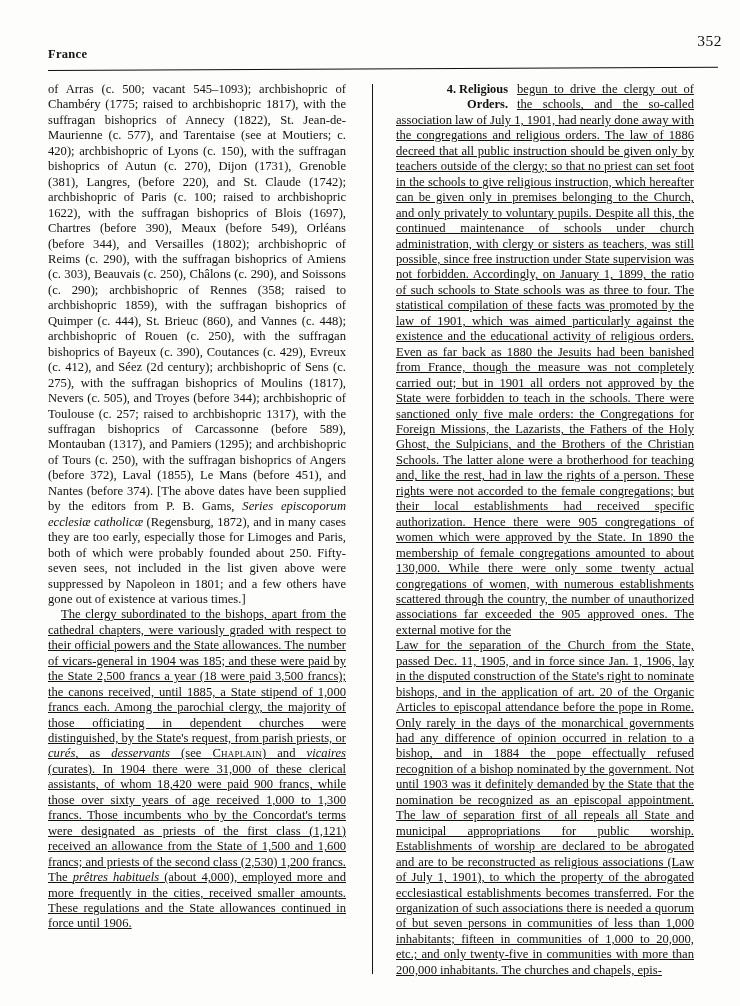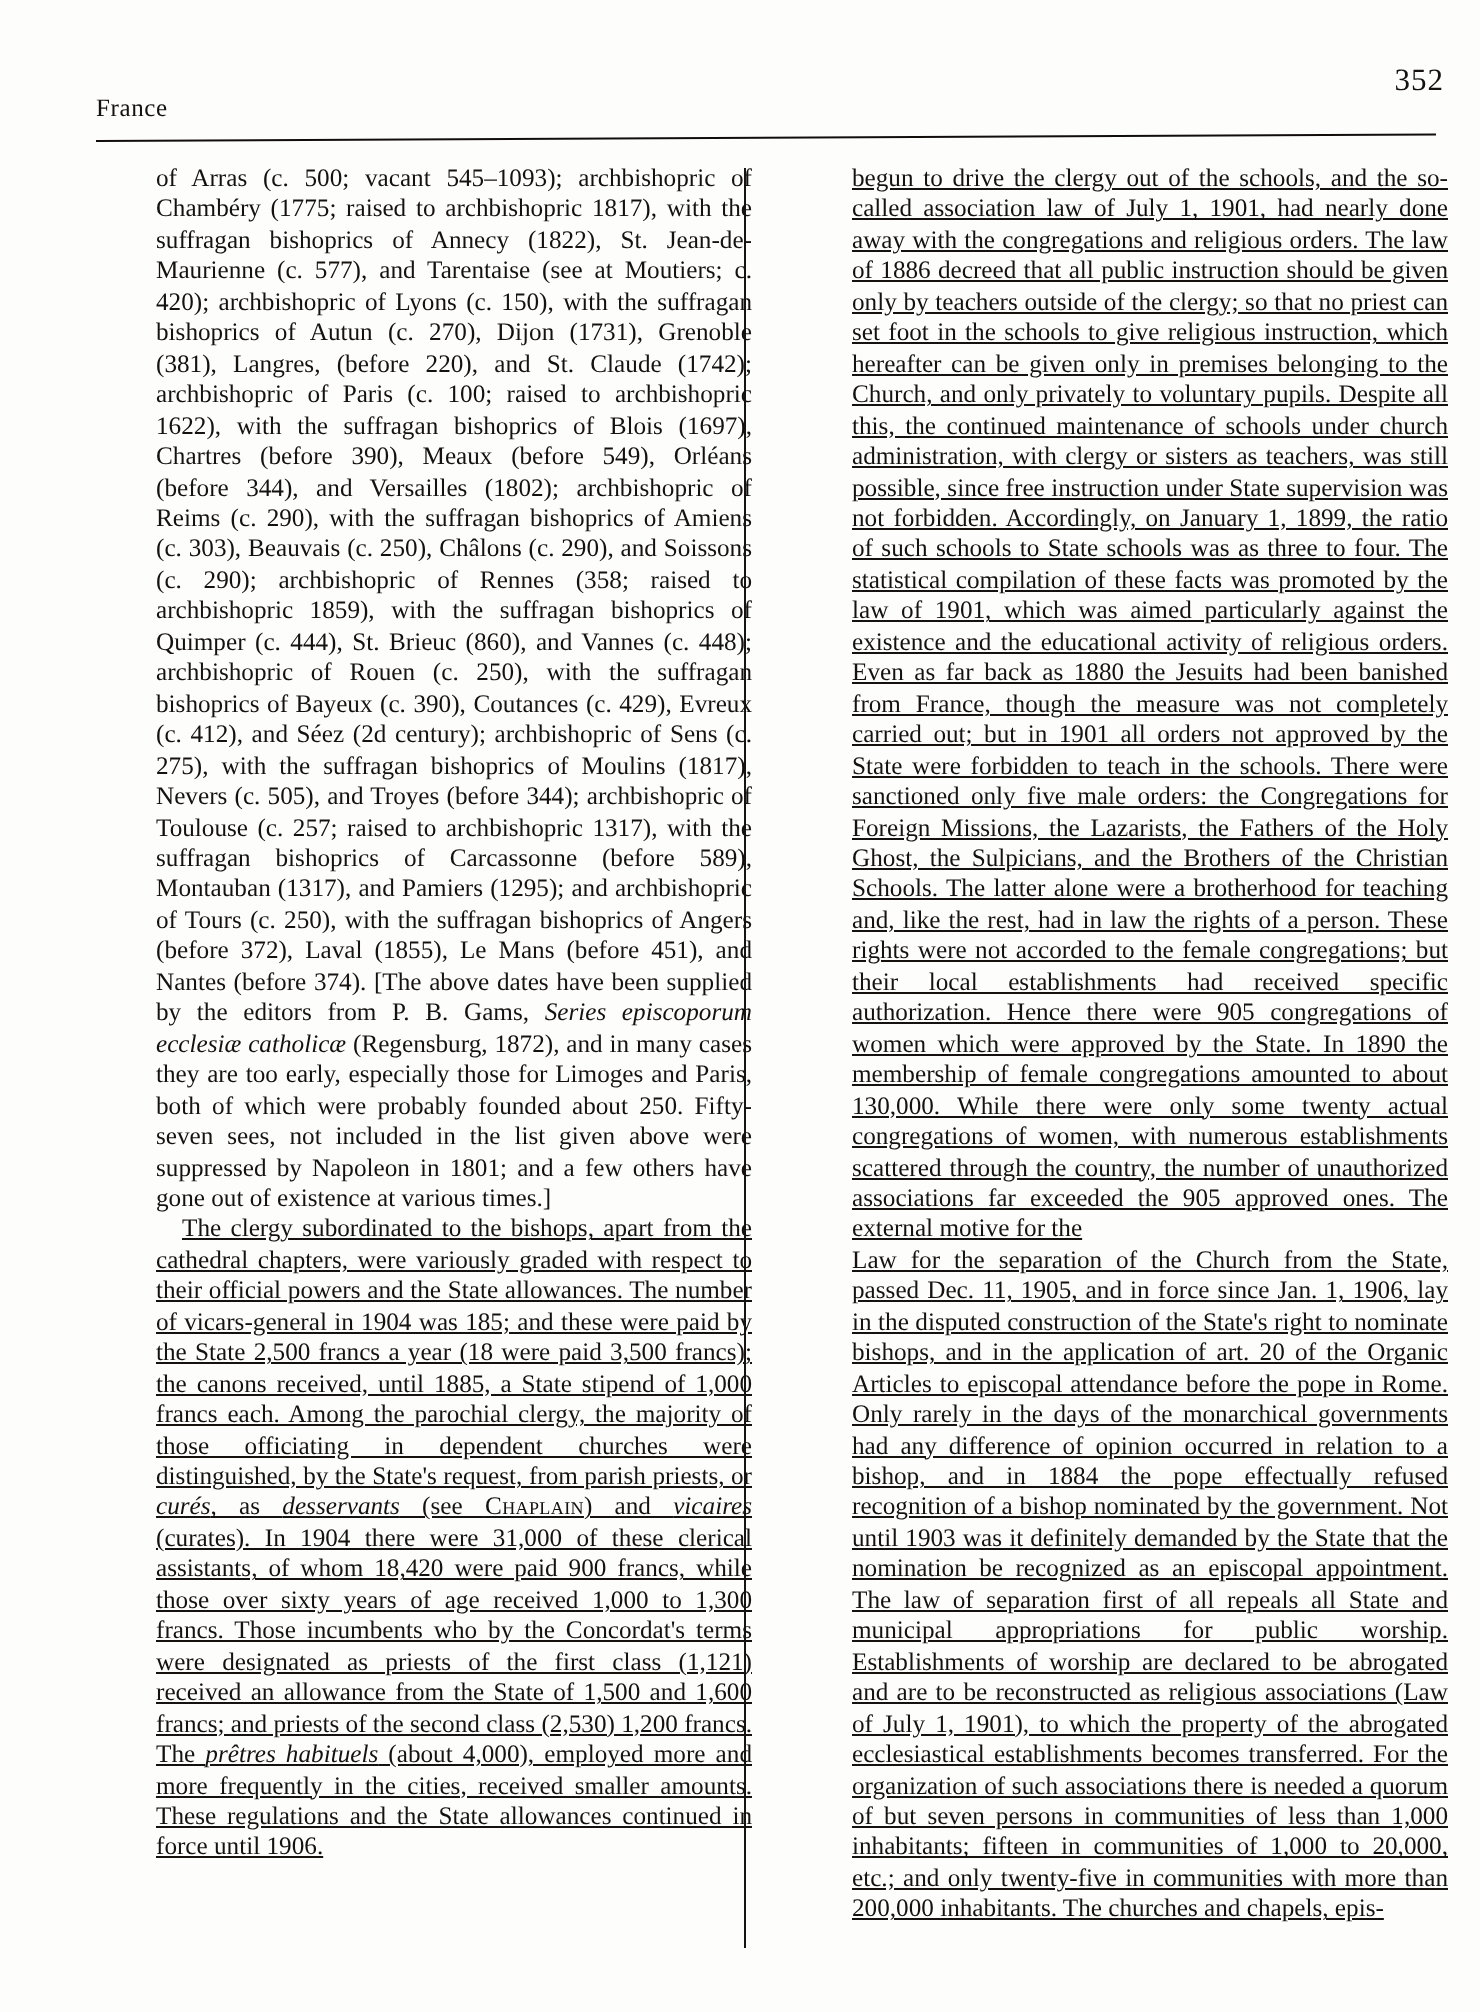--- a/index.html
+++ b/index.html
@@ -23,21 +23,21 @@
     left: 48px;
     top: 38px;
     width: 670px;
     height: 28px;
   }
   #runhead .folio-left {
     position: absolute;
     left: 0;
     top: 9px;
     font-family: "Liberation Serif", serif;
-    font-weight: normal;
+    font-weight: bold;
     font-size: 12.5px;
     letter-spacing: 0.3px;
   }
   #runhead .book-title {
     position: absolute;
     left: 0;
     right: 0;
     top: 2px;
     text-align: center;
     font-size: 16.5px;
@@ -81,21 +81,20 @@
   }
   .col {
     position: absolute;
     top: 0;
     width: 298px;
     font-size: 12.6px;
     line-height: 15.45px;
     text-align: justify;
     text-justify: inter-word;
     hyphens: none;
-    margin-left: 30px;
   }
   .col.left  { left: 0px; }
   .col.right { left: 348px; }
 
   .col p {
     margin: 0;
   }
   .col p.indent {
     text-indent: 13px;
   }
@@ -147,20 +146,25 @@
 
       <div class="sidenote-block">
         <p class="indent"><span>The clergy subordinated to the bishops, apart from the cathedral chapters, were variously graded with respect to their official powers and the State allowances. The number of vicars-general in 1904 was 185; and these were paid by the State 2,500 francs a year (18 were paid 3,500 francs); the canons received, until 1885, a State stipend of 1,000 francs each. Among the parochial clergy, the majority of those officiating in dependent churches were distinguished, by the State's request, from parish priests, or </span><i>curés</i><span>, as </span><i>desservants</i><span> (see </span><span class="sc">Chaplain</span><span>) and </span><i>vicaires</i><span> (curates). In 1904 there were 31,000 of these clerical assistants, of whom 18,420 were paid 900 francs, while those over sixty years of age received 1,000 to 1,300 francs. Those incumbents who by the Concordat's terms were designated as priests of the first class (1,121) received an allowance from the State of 1,500 and 1,600 francs; and priests of the second class (2,530) 1,200 francs. The </span><i>prêtres habituels</i><span> (about 4,000), employed more and more frequently in the cities, received smaller amounts. These regulations and the State allowances continued in force until 1906.</span></p>
       </div>
 
     </div>
 
     <div class="col right">
 
       <div class="sidenote-block">
+        <div class="sidenote w2">
+          <div><span class="num">4.</span>
+               <span>Religious</span></div>
+          <div><span>Orders.</span></div>
+        </div>
         <p>begun to drive the clergy out of the schools, and the so-called association law of July 1, 1901, had nearly done away with the congregations and religious orders. The law of 1886 decreed that all public instruction should be given only by teachers outside of the clergy; so that no priest can set foot in the schools to give religious instruction, which hereafter can be given only in premises belonging to the Church, and only privately to voluntary pupils. Despite all this, the continued maintenance of schools under church administration, with clergy or sisters as teachers, was still possible, since free instruction under State supervision was not forbidden. Accordingly, on January 1, 1899, the ratio of such schools to State schools was as three to four. The statistical compilation of these facts was promoted by the law of 1901, which was aimed particularly against the existence and the educational activity of religious orders. Even as far back as 1880 the Jesuits had been banished from France, though the measure was not completely carried out; but in 1901 all orders not approved by the State were forbidden to teach in the schools. There were sanctioned only five male orders: the Congregations for Foreign Missions, the Lazarists, the Fathers of the Holy Ghost, the Sulpicians, and the Brothers of the Christian Schools. The latter alone were a brotherhood for teaching and, like the rest, had in law the rights of a person. These rights were not accorded to the female congregations; but their local establishments had received specific authorization. Hence there were 905 congregations of women which were approved by the State. In 1890 the membership of female congregations amounted to about 130,000. While there were only some twenty actual congregations of women, with numerous establishments scattered through the country, the number of unauthorized associations far exceeded the 905 approved ones. The external motive for the</p>
       </div>
 
       <div class="sidenote-block">
         <p>Law for the separation of the Church from the State, passed Dec. 11, 1905, and in force since Jan. 1, 1906, lay in the disputed construction of the State's right to nominate bishops, and in the application of art. 20 of the Organic Articles to episcopal attendance before the pope in Rome. Only rarely in the days of the monarchical governments had any difference of opinion occurred in relation to a bishop, and in 1884 the pope effectually refused recognition of a bishop nominated by the government. Not until 1903 was it definitely demanded by the State that the nomination be recognized as an episcopal appointment. The law of separation first of all repeals all State and municipal appropriations for public worship. Establishments of worship are declared to be abrogated and are to be reconstructed as religious associations (Law of July 1, 1901), to which the property of the abrogated ecclesiastical establishments becomes transferred. For the organization of such associations there is needed a quorum of but seven persons in communities of less than 1,000 inhabitants; fifteen in communities of 1,000 to 20,000, etc.; and only twenty-five in communities with more than 200,000 inhabitants. The churches and chapels, epis-</p>
       </div>
     </div>
   </div>
 </div>
 

